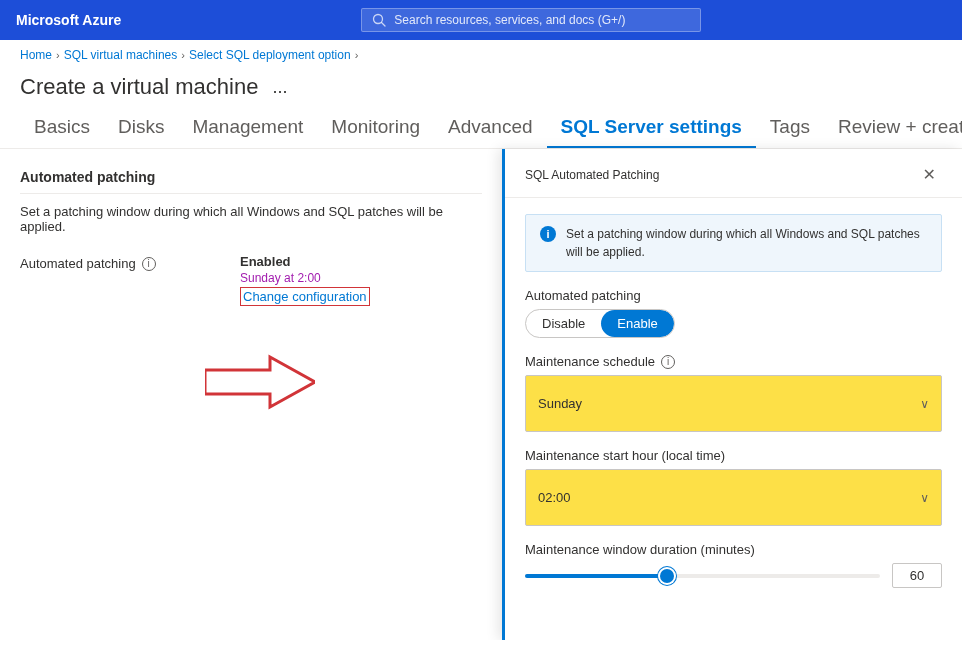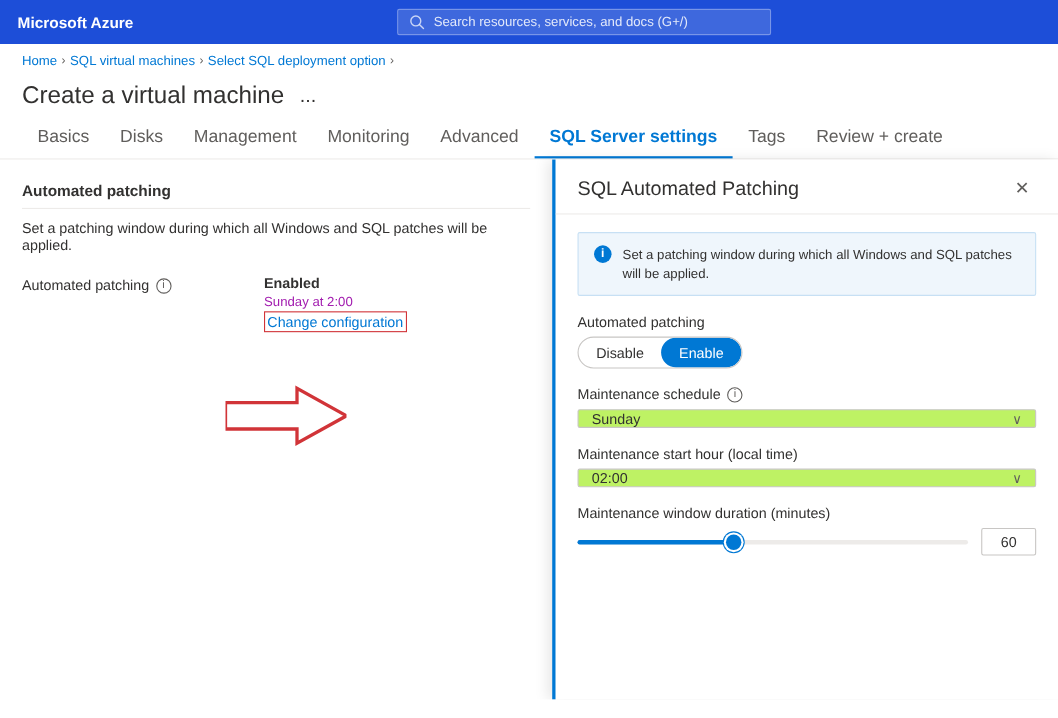--- a/index.html
+++ b/index.html
@@ -74,21 +74,21 @@
     
     .tab-nav {
       display: flex;
       align-items: flex-end;
       padding: 8px 20px 0;
       border-bottom: 1px solid #edebe9;
       gap: 0;
     }
     .tab-item {
       padding: 8px 14px;
-      font-size: 16px;
+      font-size: 19px;
       color: #605e5c;
       cursor: pointer;
       border-bottom: 2px solid transparent;
       white-space: nowrap;
     }
     .tab-item.active {
       color: #0078d4;
       border-bottom: 2px solid #0078d4;
       font-weight: 600;
     }
@@ -188,21 +188,21 @@
       overflow-y: auto;
     }
     .panel-header {
       display: flex;
       align-items: center;
       justify-content: space-between;
       padding: 16px 20px 12px;
       border-bottom: 1px solid #edebe9;
     }
     .panel-title {
-      font-size: 18px;
+      font-size: 12px;
       font-weight: 300;
       color: #323130;
     }
     .close-btn {
       background: none;
       border: none;
       font-size: 16px;
       color: #605e5c;
       cursor: pointer;
       padding: 2px 6px;
@@ -279,23 +279,23 @@
       border-radius: 20px;
     }
 
     
     .dropdown {
       display: flex;
       align-items: center;
       justify-content: space-between;
       border: 1px solid #c8c6c4;
       border-radius: 2px;
-      padding: 0 12px;
-      cursor: pointer;
-      background: #bef264;
+      padding: 20px 12px;
+      cursor: pointer;
+      background: #fde047;
       font-size: 13px;
       color: #323130;
       text-align: right;
     }
     .dropdown-arrow { color: #605e5c; font-size: 12px; }
     .slider-row {
       display: flex;
       align-items: center;
       gap: 12px;
     }

